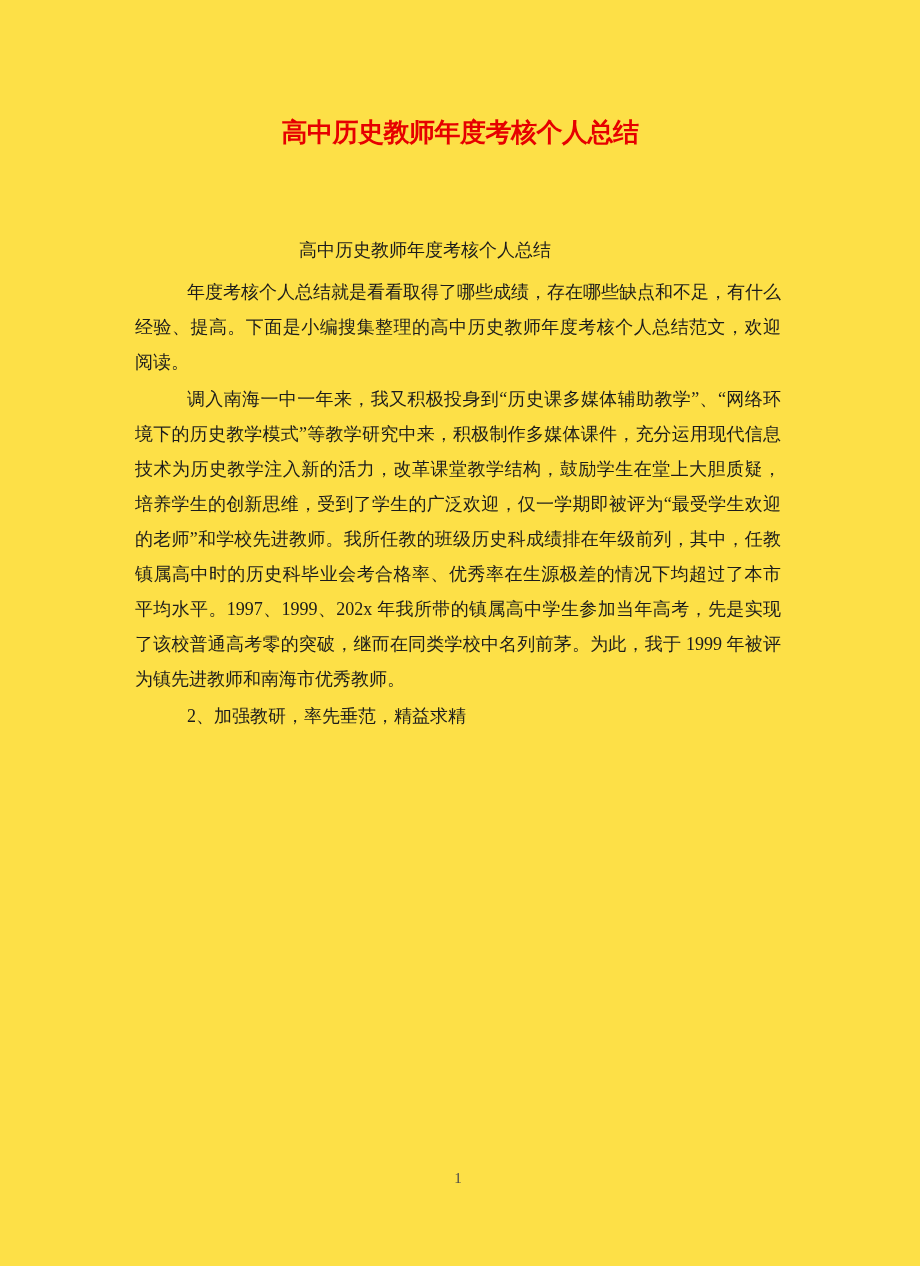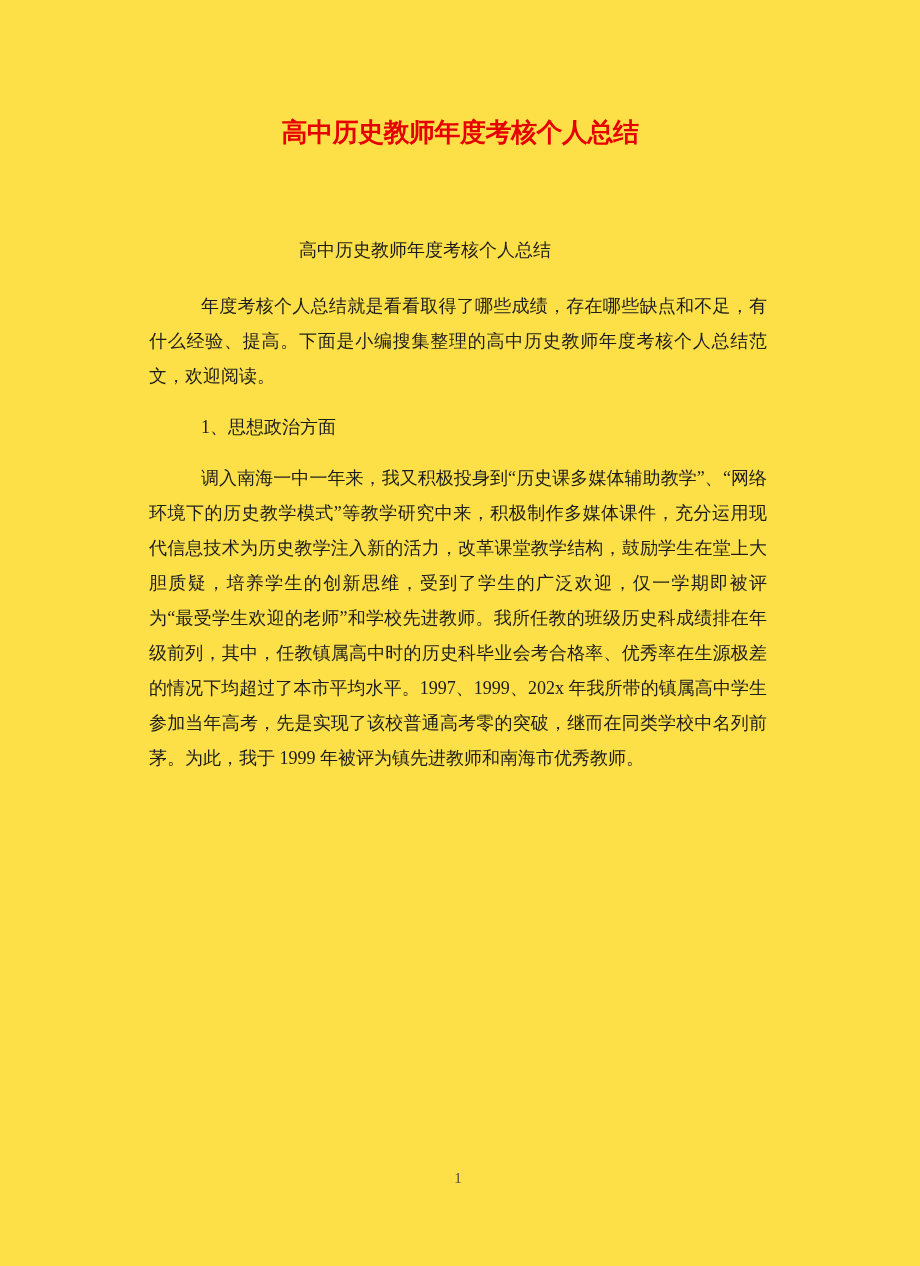--- a/index.html
+++ b/index.html
@@ -43,21 +43,21 @@
     position: absolute;
     top: 273px;
     left: 133px;
     width: 650px;
     font-size: 18px;
     line-height: 35px;
     text-align: justify;
     color: #1c1c1c;
   }
   .doc-body p {
-    margin: 16px;
+    margin: 2px;
     padding: 0;
     text-indent: 52px;
   }
   .page-number {
     position: absolute;
     top: 1168px;
     left: 133px;
     width: 650px;
     text-align: center;
     font-size: 15px;
@@ -68,18 +68,18 @@
 </head>
 <body>
 
 <div class="page">
   <div class="doc-title" style="color: rgb(230, 0, 0);">高中历史教师年度考核个人总结</div>
 
   <div class="doc-subtitle">高中历史教师年度考核个人总结</div>
 
   <div class="doc-body">
       <p class="para">年度考核个人总结就是看看取得了哪些成绩，存在哪些缺点和不足，有什么经验、提高。下面是小编搜集整理的高中历史教师年度考核个人总结范文，欢迎阅读。</p>
-      <p class="heading">1、思想政治方面</p>
       <p class="para">调入南海一中一年来，我又积极投身到“历史课多媒体辅助教学”、“网络环境下的历史教学模式”等教学研究中来，积极制作多媒体课件，充分运用现代信息技术为历史教学注入新的活力，改革课堂教学结构，鼓励学生在堂上大胆质疑，培养学生的创新思维，受到了学生的广泛欢迎，仅一学期即被评为“最受学生欢迎的老师”和学校先进教师。我所任教的班级历史科成绩排在年级前列，其中，任教镇属高中时的历史科毕业会考合格率、优秀率在生源极差的情况下均超过了本市平均水平。1997、1999、202x 年我所带的镇属高中学生参加当年高考，先是实现了该校普通高考零的突破，继而在同类学校中名列前茅。为此，我于 1999 年被评为镇先进教师和南海市优秀教师。</p>
+      <p class="heading">2、加强教研，率先垂范，精益求精</p>
     </div>
 
   <div class="page-number">1</div>
 </div>
 
 </body></html>

